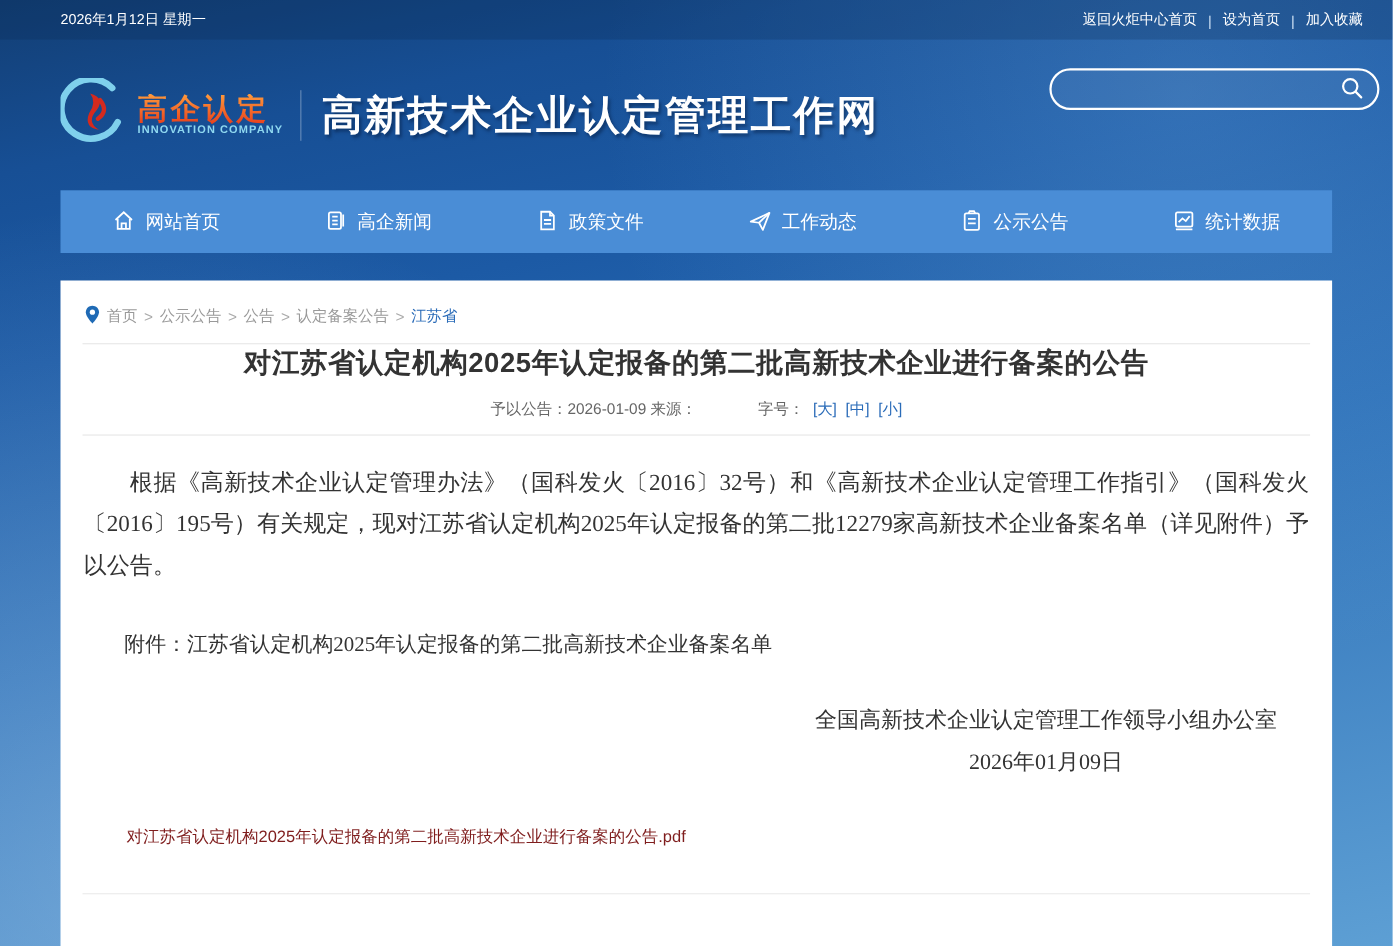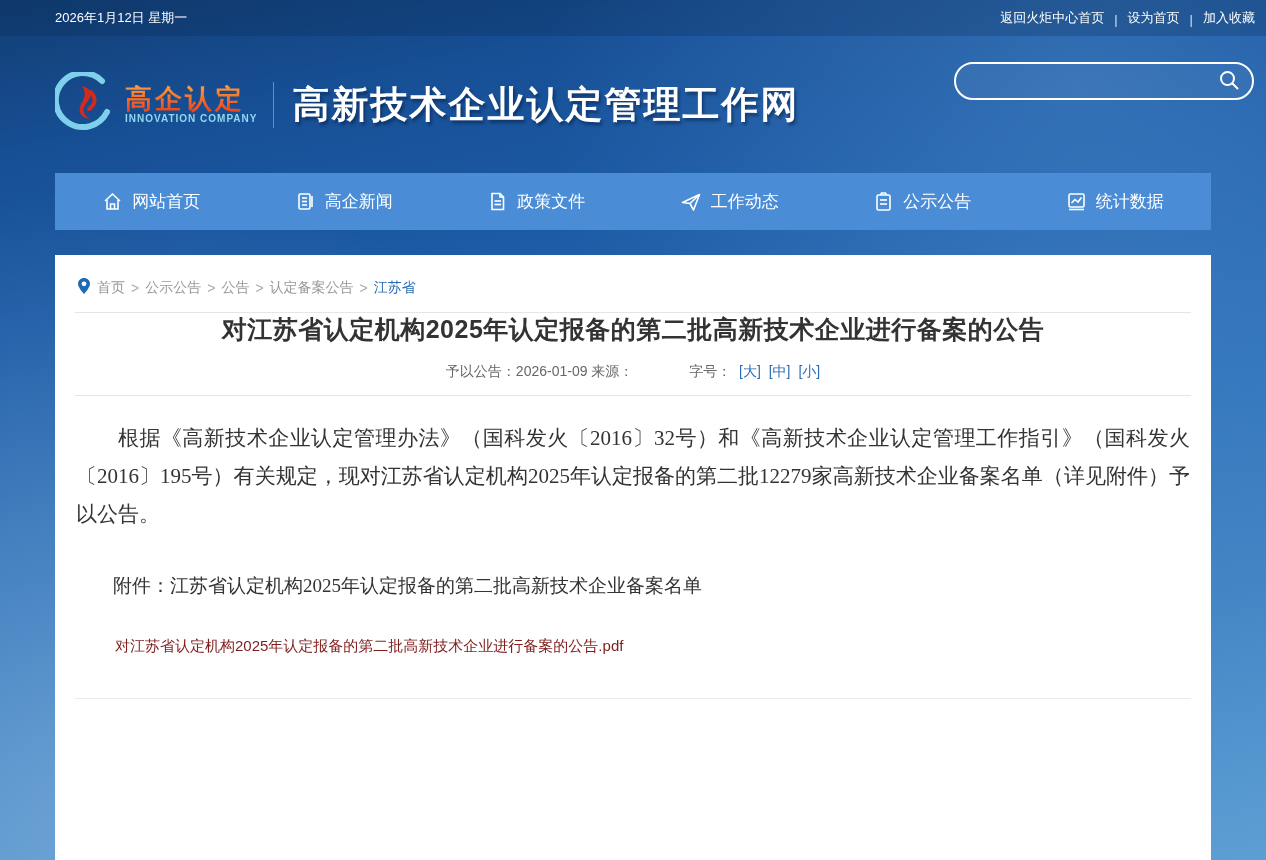--- a/index.html
+++ b/index.html
@@ -7,21 +7,21 @@
   body {
     font-family:"Liberation Sans", sans-serif;
     background:
       radial-gradient(circle at 85% 10%, rgba(120,180,235,0.25), transparent 40%),
       radial-gradient(circle at 10% 95%, rgba(190,220,245,0.35), transparent 45%),
       linear-gradient(168deg, #123e74 0%, #174f95 14%, #1c5aa5 30%, #2e71b8 55%, #5d9fd4 100%);
   }
   
   .topbar {
     height:36px; display:flex; align-items:center; justify-content:space-between;
-    padding:0 11px 0 55px; color:#fff; font-size:13px;
+    padding:0 27px 0 55px; color:#fff; font-size:13px;
     background:rgba(8,40,80,0.25);
   }
   .topbar-links { display:flex; align-items:flex-end; gap:10px; }
   .topbar-links a { color:#fff; text-decoration:none; cursor:pointer; }
   .topbar-sep { color:#cfe2f5; }
   
   .header { height:137px; display:flex; align-items:center; padding:0 12px 0 55px; position:relative; }
   .logo { display:flex; align-items:center; }
   .logo-text { margin-left:8px; }
   .logo-title {
@@ -45,21 +45,21 @@
     flex:1; height:100%; background:transparent; border:none; outline:none;
     padding:0 8px 0 16px; color:#fff; font-size:14px;
   }
   .search-btn { background:none; border:none; cursor:pointer; padding:0 12px 0 0; display:flex; align-items:center; }
   
   .nav {
     margin:0 55px; height:57px; background:#4a8dd6;
     display:flex; align-items:center; justify-content:space-around;
   }
   .nav-item {
-    display:flex; align-items:center; gap:9px; color:#fff; font-size:17px;
+    display:flex; align-items:flex-start; gap:9px; color:#fff; font-size:17px;
     cursor:pointer; white-space:nowrap;
   }
   .nav-item svg { display:block; }
   
   .panel {
     margin:25px 55px 0 55px; background:#fff; height:745px; padding:0 20px; overflow:hidden;
   }
   .breadcrumb {
     display:flex; align-items:center; gap:6px; padding:22px 0 14px 2px;
     font-size:14px; color:#999;
@@ -241,18 +241,24 @@
   </div>
 
   <hr class="divider">
 
   <div class="article-body">
     <p>根据《高新技术企业认定管理办法》（国科发火〔2016〕32号）和《高新技术企业认定管理工作指引》（国科发火〔2016〕195号）有关规定，现对江苏省认定机构2025年认定报备的第二批12279家高新技术企业备案名单（详见附件）予以公告。</p>
   </div>
 
   <div class="attachment-line">附件：江苏省认定机构2025年认定报备的第二批高新技术企业备案名单</div>
 
+  <div class="signature-wrap">
+    <div class="signature-block">
+      <div class="signature-name">全国高新技术企业认定管理工作领导小组办公室</div>
+      <div class="signature-date">2026年01月09日</div>
+    </div>
+  </div>
 
   <a class="pdf-link">对江苏省认定机构2025年认定报备的第二批高新技术企业进行备案的公告.pdf</a>
 
   <hr class="bottom-divider">
 
 </div>
 
 </body></html>

